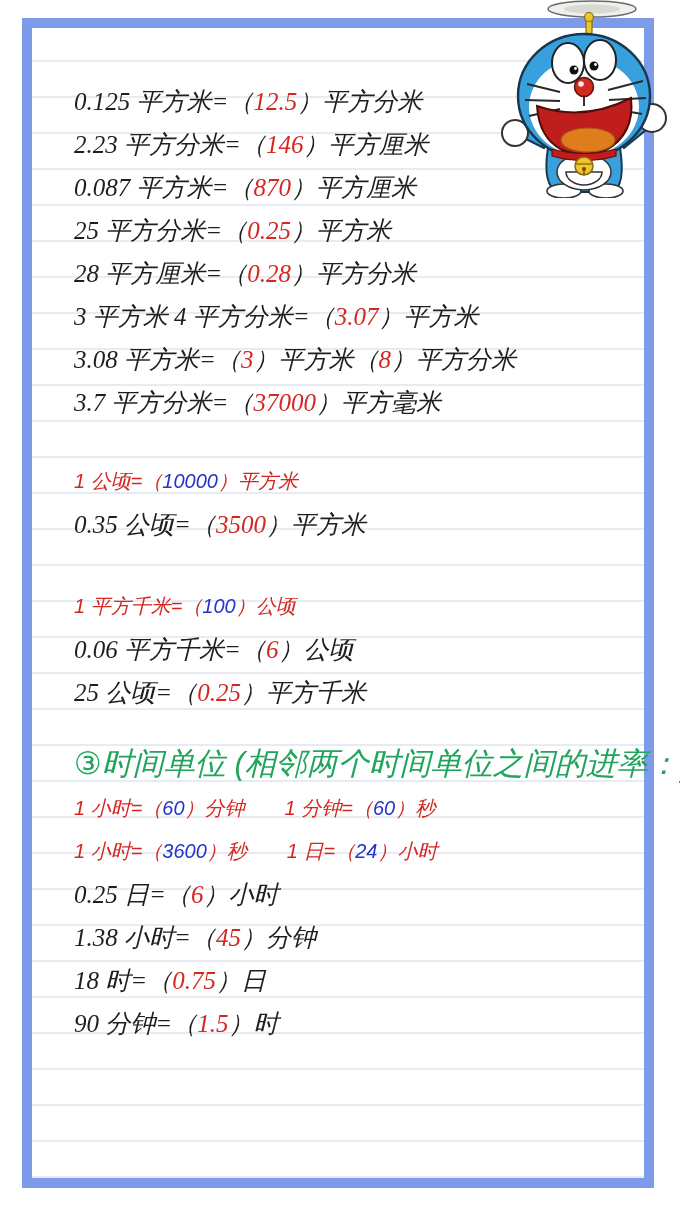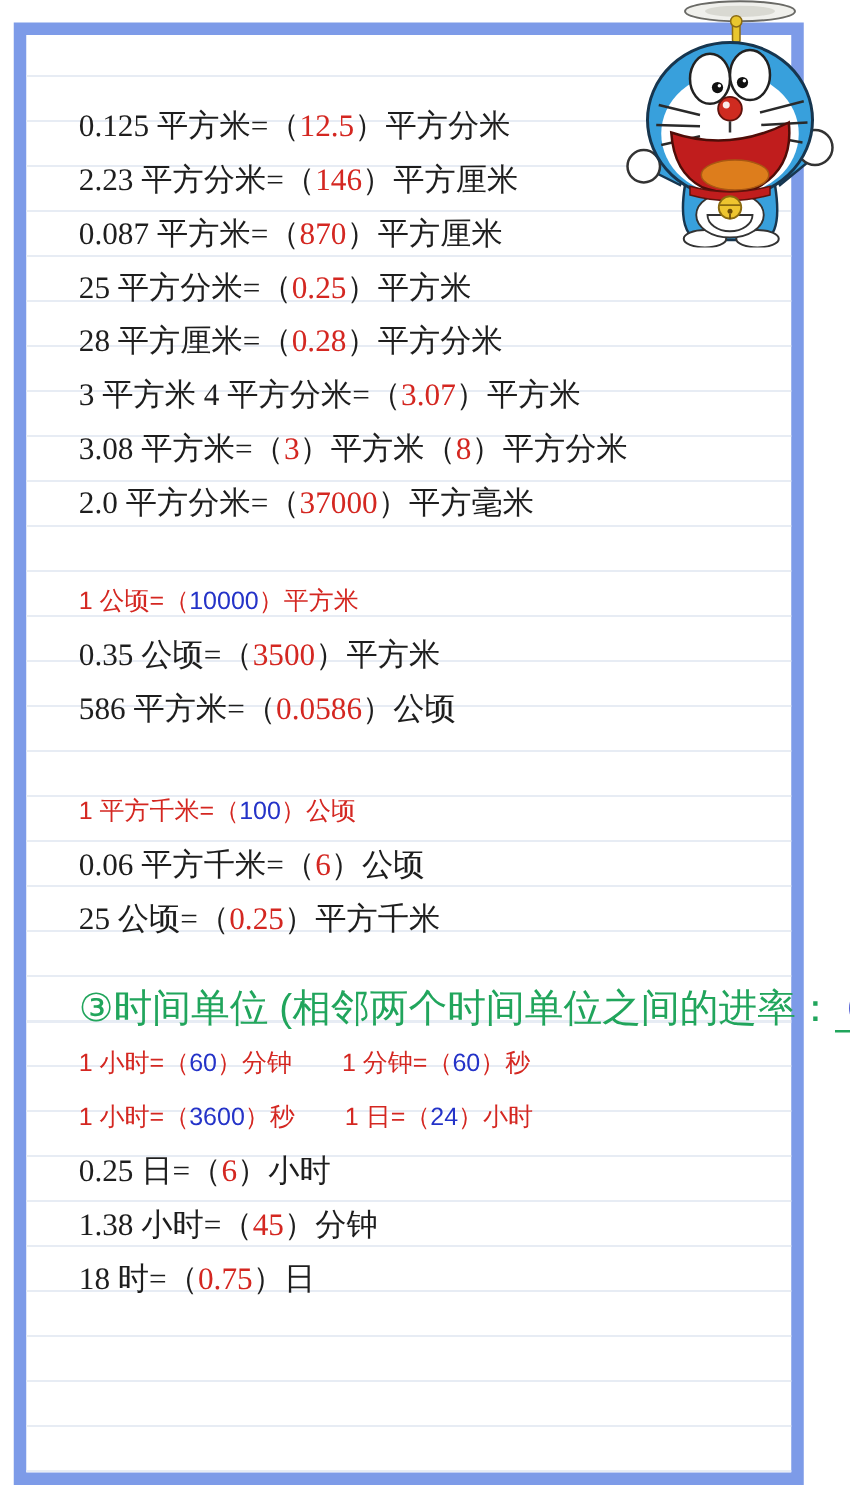--- a/index.html
+++ b/index.html
@@ -3,23 +3,24 @@
 <meta charset="utf-8">
 <style>
   :root{
     --red:#d42721; --blue:#2433c8; --green:#21a55c; --ink:#1e1e1e;
     --border-blue:#7d9be8; --rule:#e7ecf4; --paper:#ffffff;
   }
   *{box-sizing:border-box; margin:0; padding:0;}
   html,body{width:680px; height:1209px; background:#ffffff; overflow:hidden;
     font-family:"Liberation Serif","DejaVu Serif",serif;}
   .frame{
-    position:absolute; left:11px; top:18px; width:632px; height:1170px;
+    position:absolute; left:22px; top:18px; width:632px; height:1170px;
     border:10px solid var(--border-blue);
     background:var(--paper);
+    font-style:italic;
   }
   .paper{
     position:absolute; inset:0;
     background-image:repeating-linear-gradient(180deg,
       transparent 0px, transparent 32px,
       var(--rule) 32px, var(--rule) 34px,
       transparent 34px, transparent 36px);
     padding:52px 14px 0 42px;
   }
   .line{height:43px; line-height:43px; font-size:25px; color:var(--ink); white-space:nowrap;}
@@ -41,36 +42,36 @@
 <div class="frame">
   <div class="paper">
     <div>
         <div class="line"><span class="seg-k">0.125 平方米=（</span><span class="seg-r">12.5</span><span class="seg-k">）平方分米</span></div>
         <div class="line"><span class="seg-k">2.23 平方分米=（</span><span class="seg-r">146</span><span class="seg-k">）平方厘米</span></div>
         <div class="line"><span class="seg-k">0.087 平方米=（</span><span class="seg-r">870</span><span class="seg-k">）平方厘米</span></div>
         <div class="line"><span class="seg-k">25 平方分米=（</span><span class="seg-r">0.25</span><span class="seg-k">）平方米</span></div>
         <div class="line"><span class="seg-k">28 平方厘米=（</span><span class="seg-r">0.28</span><span class="seg-k">）平方分米</span></div>
         <div class="line"><span class="seg-k">3 平方米 4 平方分米=（</span><span class="seg-r">3.07</span><span class="seg-k">）平方米</span></div>
         <div class="line"><span class="seg-k">3.08 平方米=（</span><span class="seg-r">3</span><span class="seg-k">）平方米（</span><span class="seg-r">8</span><span class="seg-k">）平方分米</span></div>
-        <div class="line"><span class="seg-k">2.0 平方分米=（</span><span class="seg-r">37000</span><span class="seg-k">）平方毫米</span></div>
+        <div class="line"><span class="seg-k">3.7 平方分米=（</span><span class="seg-r">37000</span><span class="seg-k">）平方毫米</span></div>
         <div class="spacer" style="height: 36px;"></div>
         <div class="line line-em"><span class="seg-r">1 公顷=（</span><span class="seg-b">10000</span><span class="seg-r">）平方米</span></div>
         <div class="line"><span class="seg-k">0.35 公顷=（</span><span class="seg-r">3500</span><span class="seg-k">）平方米</span></div>
-        <div class="line"><span class="seg-k">586 平方米=（</span><span class="seg-r">0.0586</span><span class="seg-k">）公顷</span></div>
         <div class="spacer" style="height: 39px;"></div>
         <div class="line line-em"><span class="seg-r">1 平方千米=（</span><span class="seg-b">100</span><span class="seg-r">）公顷</span></div>
         <div class="line"><span class="seg-k">0.06 平方千米=（</span><span class="seg-r">6</span><span class="seg-k">）公顷</span></div>
         <div class="line"><span class="seg-k">25 公顷=（</span><span class="seg-r">0.25</span><span class="seg-k">）平方千米</span></div>
         <div class="spacer" style="height: 27px;"></div>
         <div class="line line-header"><span class="seg-g">③时间单位 (相邻两个时间单位之间的进率：</span><span class="seg-bu">60</span><span class="seg-g">）</span></div>
         <div class="line line-em"><span class="seg-r">1 小时=（</span><span class="seg-b">60</span><span class="seg-r">）分钟</span><span class="seg-r">　　1 分钟=（</span><span class="seg-b">60</span><span class="seg-r">）秒</span></div>
         <div class="line line-em"><span class="seg-r">1 小时=（</span><span class="seg-b">3600</span><span class="seg-r">）秒</span><span class="seg-r">　　1 日=（</span><span class="seg-b">24</span><span class="seg-r">）小时</span></div>
         <div class="line"><span class="seg-k">0.25 日=（</span><span class="seg-r">6</span><span class="seg-k">）小时</span></div>
         <div class="line"><span class="seg-k">1.38 小时=（</span><span class="seg-r">45</span><span class="seg-k">）分钟</span></div>
         <div class="line"><span class="seg-k">18 时=（</span><span class="seg-r">0.75</span><span class="seg-k">）日</span></div>
+        <div class="line"><span class="seg-k">90 分钟=（</span><span class="seg-r">1.5</span><span class="seg-k">）时</span></div>
       </div>
   </div>
 </div>
 
 <svg class="doraemon" viewBox="0 0 168 198" aria-hidden="true">
 
   <g>
     <ellipse cx="92" cy="9" rx="44" ry="8" fill="#f0f0ec" stroke="#6a6a66" stroke-width="1.5"></ellipse>
     <ellipse cx="92" cy="9" rx="28" ry="4.5" fill="#d9d9d2" stroke="none"></ellipse>
     <rect x="86" y="16" width="6" height="18" rx="2" fill="#e9c62e" stroke="#8a6a12" stroke-width="1.2"></rect>

